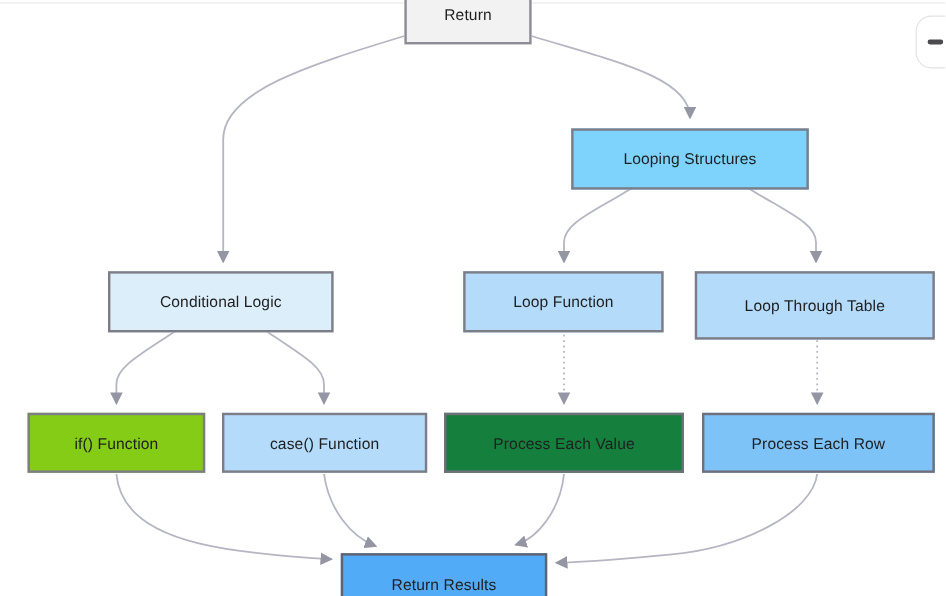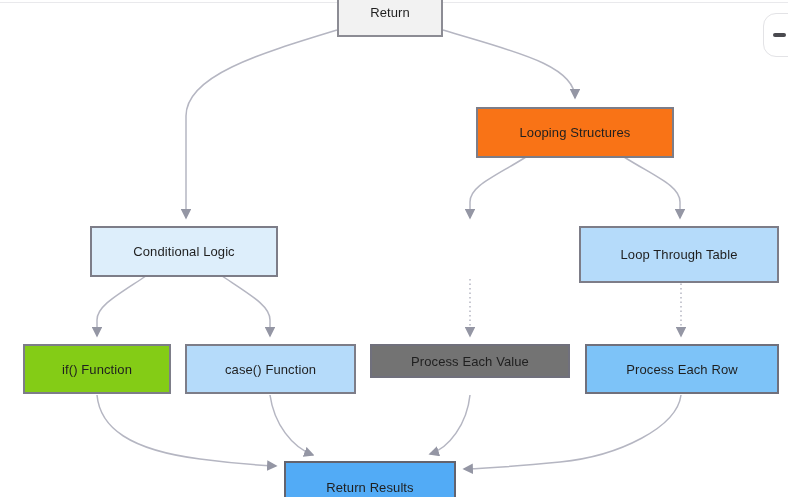--- a/index.html
+++ b/index.html
@@ -62,42 +62,45 @@
     <path class="edge" d="M 97 395 C 100 428, 130 450, 200 459 C 230 463, 255 465, 276 466" marker-end="url(#arrow)" style="stroke: rgb(181, 182, 194);"></path>
     <path class="edge" d="M 270 395 C 274 424, 292 447, 313 455" marker-end="url(#arrow)" style="stroke: rgb(181, 182, 194);"></path>
     <path class="edge" d="M 470 395 C 467 424, 449 448, 430 454" marker-end="url(#arrow)" style="stroke: rgb(181, 182, 194);"></path>
     <path class="edge" d="M 681 395 C 677 427, 620 456, 560 462 C 520 466, 492 468, 464 469" marker-end="url(#arrow)" style="stroke: rgb(181, 182, 194);"></path>
   </svg>
 
   <div class="node" style="left: 337px; top: -12px; width: 106px; height: 49px; background: rgb(242, 242, 242); border-color: rgb(140, 140, 148);">
     <span>Return</span>
   </div>
 
-  <div class="node" style="left: 476px; top: 107px; width: 198px; height: 51px; background: #f97316; border-color: rgb(125, 125, 136);">
+  <div class="node" style="left: 476px; top: 107px; width: 198px; height: 51px; background: #7dd3fc; border-color: rgb(125, 125, 136);">
     <span>Looping Structures</span>
   </div>
 
   <div class="node" style="left: 90px; top: 226px; width: 188px; height: 51px; background: rgb(221, 238, 251); border-color: rgb(125, 125, 136); text-align: right;">
     <span>Conditional Logic</span>
   </div>
 
+  <div class="node" style="left: 386px; top: 226px; width: 167px; height: 51px; background: rgb(181, 219, 250); border-color: rgb(125, 125, 136);">
+    <span>Loop Function</span>
+  </div>
 
   <div class="node" style="left: 579px; top: 226px; width: 200px; height: 57px; background: rgb(181, 219, 250); border-color: rgb(125, 125, 136);">
     <span>Loop Through Table</span>
   </div>
 
   <div class="node" style="left: 23px; top: 344px; width: 148px; height: 50px; background: #84cc16; border-color: rgb(125, 125, 136);">
     <span>if() Function</span>
   </div>
 
   <div class="node" style="left: 185px; top: 344px; width: 171px; height: 50px; background: rgb(181, 219, 250); border-color: rgb(125, 125, 136);">
     <span>case() Function</span>
   </div>
 
-  <div class="node" style="left: 370px; top: 344px; width: 200px; height: 34px; background: #737373; border-color: rgb(112, 112, 124);">
+  <div class="node" style="left: 370px; top: 344px; width: 200px; height: 50px; background: #15803d; border-color: rgb(112, 112, 124);">
     <span>Process Each Value</span>
   </div>
 
   <div class="node" style="left: 585px; top: 344px; width: 194px; height: 50px; background: rgb(125, 195, 248); border-color: rgb(112, 112, 124);">
     <span>Process Each Row</span>
   </div>
 
   <div class="node" style="left: 284px; top: 461px; width: 172px; height: 53px; background: rgb(82, 171, 246); border-color: rgb(99, 99, 110);">
     <span>Return Results</span>
   </div>

